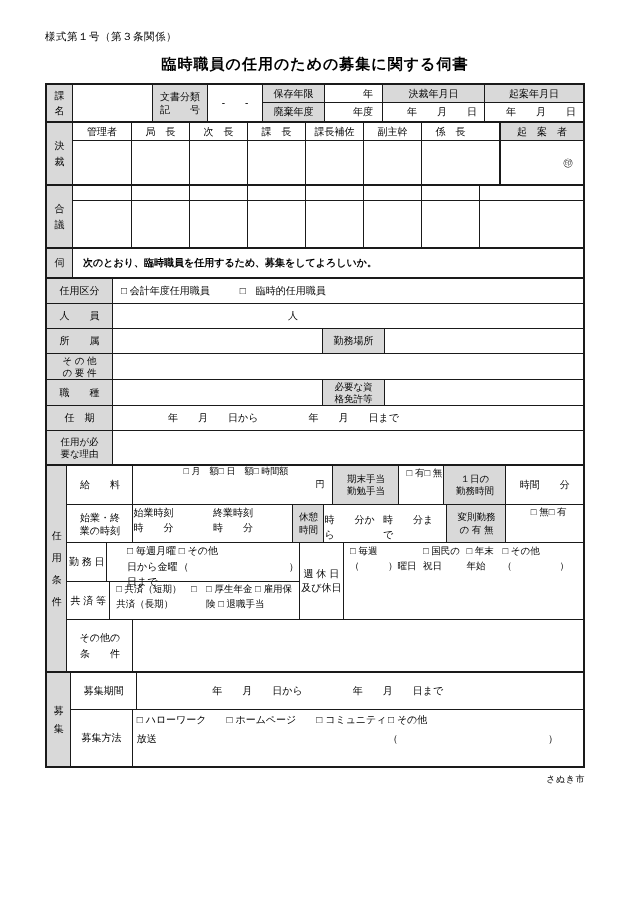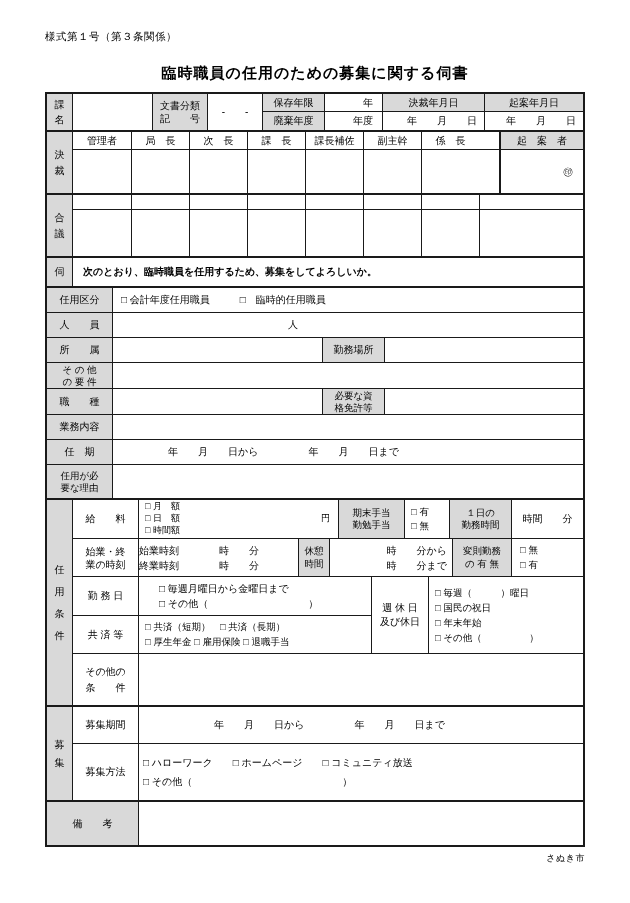--- a/index.html
+++ b/index.html
@@ -4,36 +4,36 @@
 <style>
   * { margin:0; padding:0; box-sizing:border-box; }
   html,body { background:#fff; }
   .page {
     width:630px; height:903px; background:#ffffff; position:relative;
     font-family:"Liberation Sans","DejaVu Sans",sans-serif; color:#000;
     font-size:10px; overflow:hidden;
   }
   .sheet { position:absolute; left:45px; top:30px; width:540px; }
   .formno { font-size:10.5px; letter-spacing:0.5px; }
-  .title { text-align:center; font-weight:bold; font-size:15px; margin:20px 0 9px; letter-spacing:1px; }
+  .title { text-align:center; font-weight:bold; font-size:15px; margin:11px 0 9px; letter-spacing:1px; }
   .tbl { border:2px solid #1a1a1a; width:540px; }
   .sec { display:flex; }
   .sec + .sec { border-top:2px solid #1a1a1a; }
   .hr { display:flex; flex-direction:row; }
   .hr > * + * { border-left:1px solid #1a1a1a; }
   .hr > .bl2 { border-left-width:2px;margin-left:20px; }
   .vr { display:flex; flex-direction:column; }
   .vr > * + * { border-top:1px solid #1a1a1a; }
   .c { display:flex; align-items:center; justify-content:center; }
   .col { flex-direction:column; }
   .gy { background:#d9d9d9; }
   .grow { flex:1 1 auto; min-width:0; }
   .left { justify-content:flex-start;text-align:right; }
   .right { justify-content:flex-end; }
-  .lines { display:flex; flex-direction:column; justify-content:center; align-items:flex-start; line-height:1.35; }
+  .lines { display:flex; justify-content:center; align-items:flex-start; line-height:1.35; }
   .vlabel { display:flex; flex-direction:column; align-items:center; justify-content:center; }
   .fs9 { font-size:9px; }
   .fs95 { font-size:9.5px; }
   .footer { text-align:right; font-size:9px; margin-top:5px; letter-spacing:0.5px; }
   .rel { position:relative; }
   .yen { position:absolute; right:8px; top:50%; transform:translateY(-50%); }
 </style>
 </head>
 <body>
 
@@ -161,24 +161,20 @@
           </div>
           <div class="grow"></div>
         </div>
         <div class="hr" style="height:26px">
           <div class="c gy" style="width:65px">職　　種</div>
           <div style="width:210px"></div>
           <div class="c col gy fs95" style="width:62px; line-height:1.25">
             <span>必要な資</span>
             <span>格免許等</span>
           </div>
-          <div class="grow"></div>
-        </div>
-        <div class="hr" style="height:25px">
-          <div class="c gy" style="width:65px">業務内容</div>
           <div class="grow"></div>
         </div>
         <div class="hr" style="height:25px">
           <div class="c gy" style="width:65px">任　期</div>
           <div class="c left grow" style="padding-left:55px">年　　月　　日から　　　　　年　　月　　日まで</div>
         </div>
         <div class="hr" style="height:34px">
           <div class="c col gy fs95" style="width:65px; line-height:1.25">
             <span>任用が必</span>
             <span>要な理由</span>
@@ -299,22 +295,18 @@
           <div class="hr" style="height:57px">
             <div class="c" style="width:65px">募集方法</div>
             <div class="lines grow" style="padding-left:4px; line-height:1.9">
               <span>□ ハローワーク　　□ ホームページ　　□ コミュニティ放送</span>
               <span>□ その他（　　　　　　　　　　　　　　　）</span>
             </div>
           </div>
         </div>
       </div>
 
-      <div class="sec hr" style="height:45px">
-        <div class="c gy" style="width:91px">備　　考</div>
-        <div class="grow"></div>
-      </div>
 
     </div>
 
     <div class="footer">さぬき市</div>
   </div>
 </div>
 
 </body></html>

